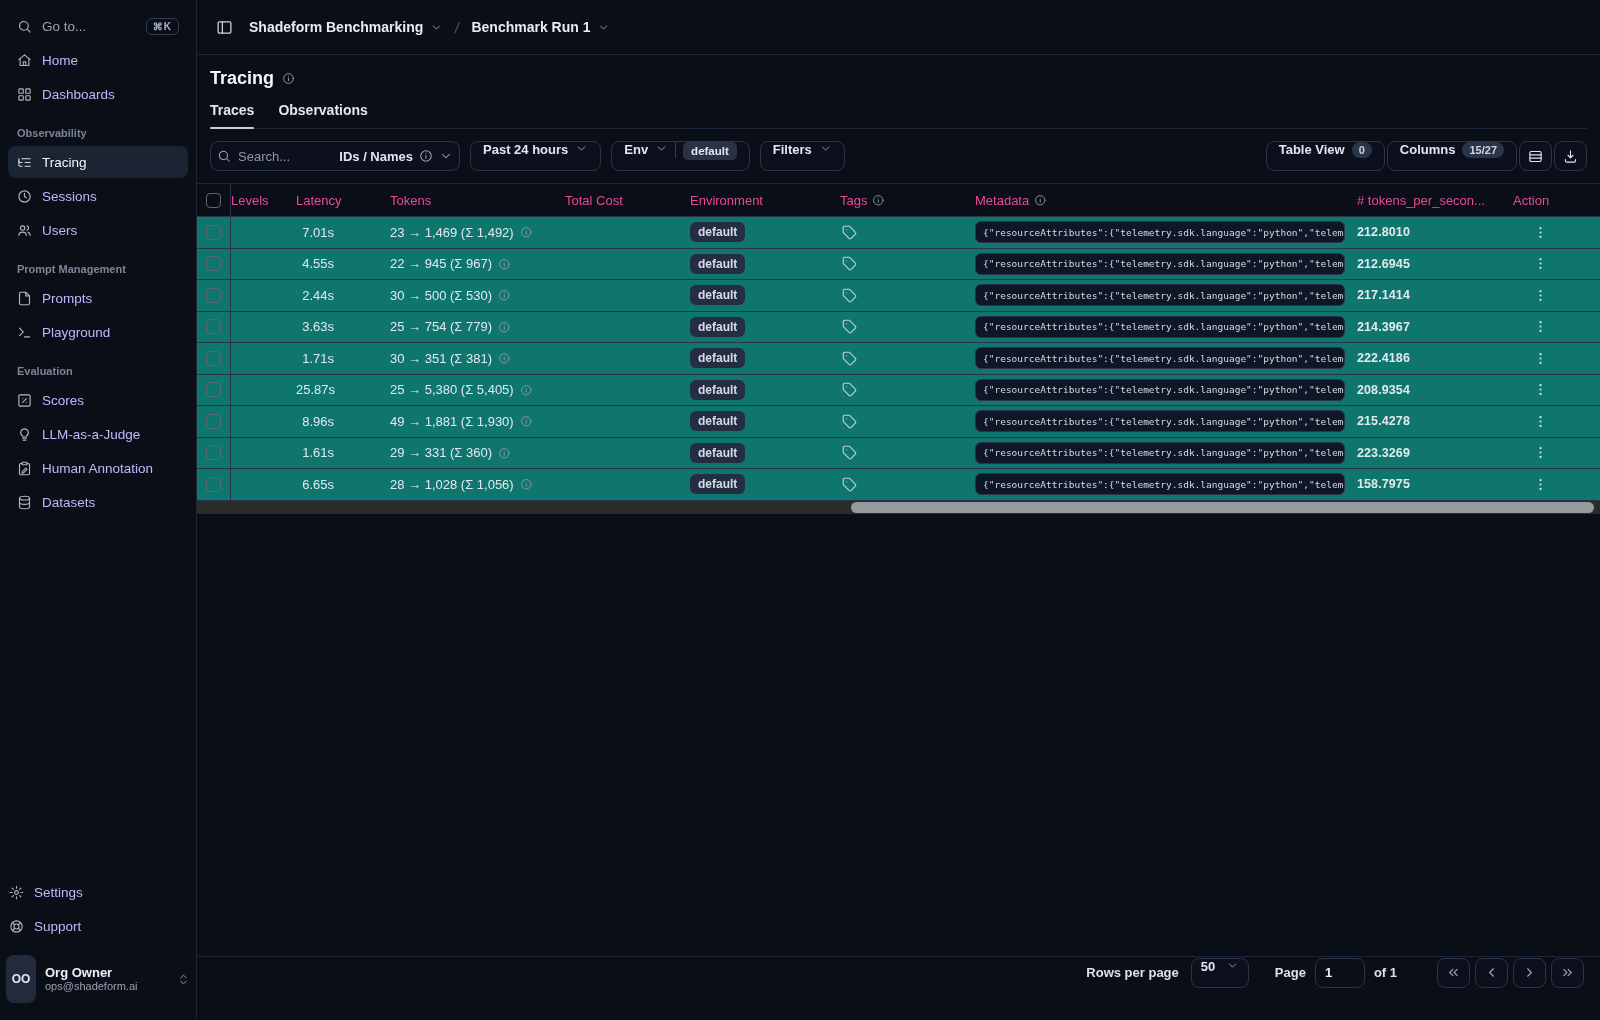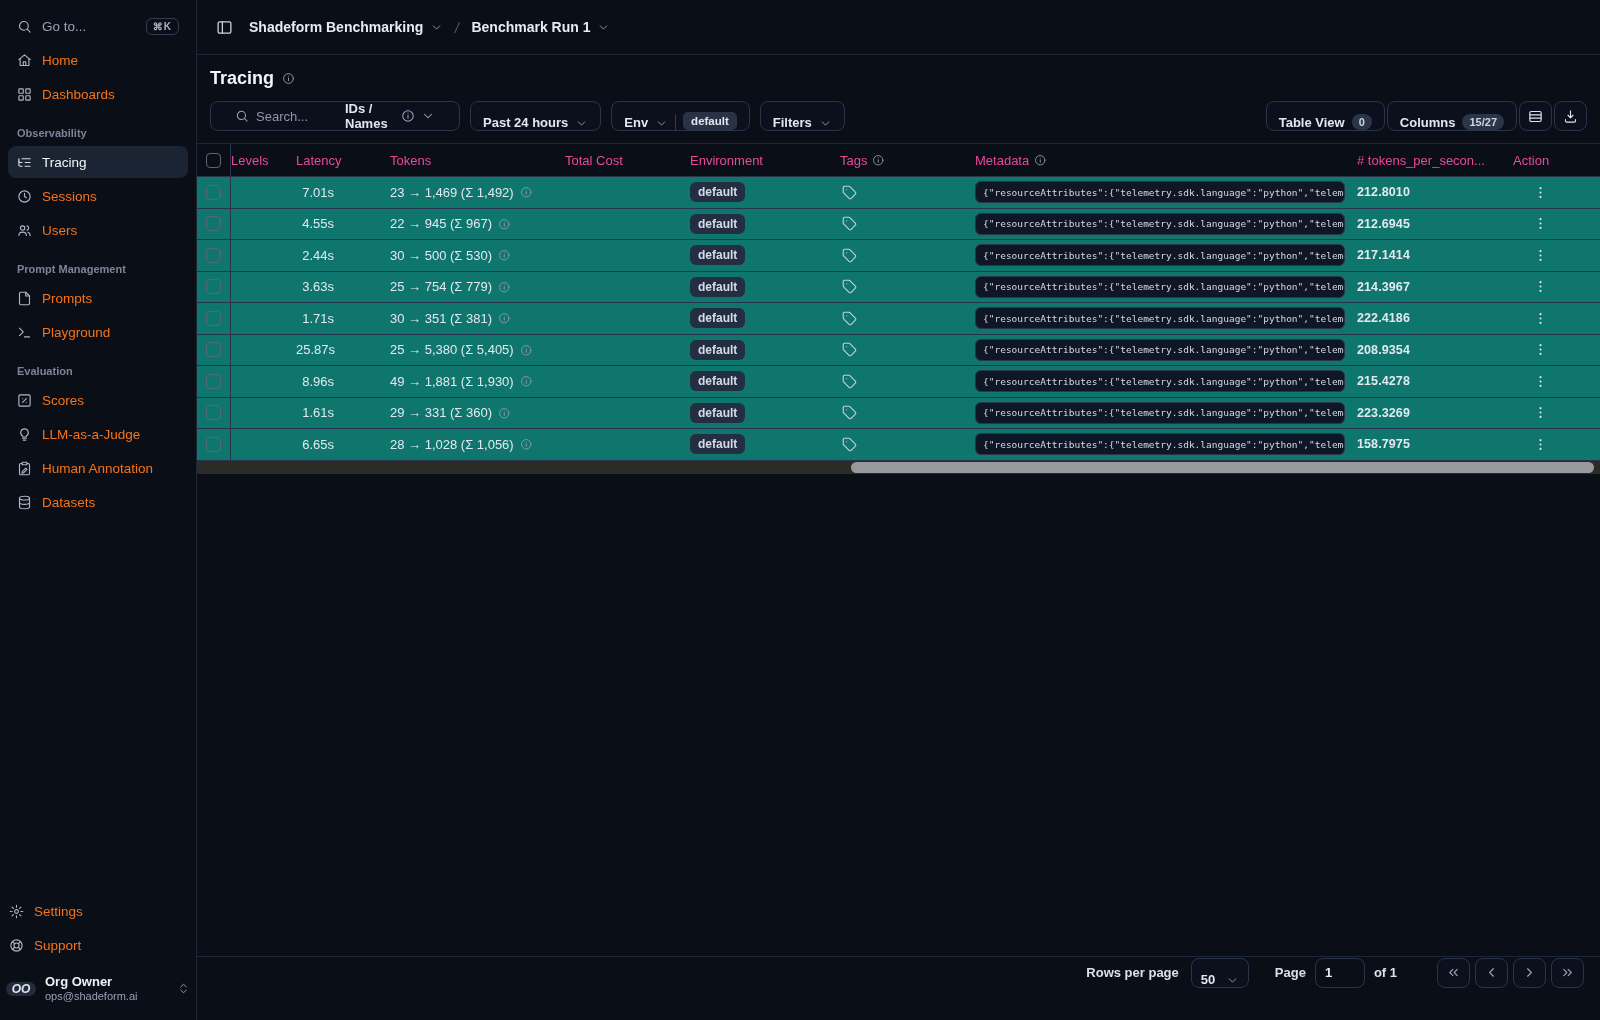--- a/index.html
+++ b/index.html
@@ -15,31 +15,31 @@
   .app { display:flex; width:100%; height:100%; }
 
   
   .sidebar { width:197px; min-width:197px; height:100%; border-right:1px solid #1d2636; display:flex; flex-direction:column; background:#0a0e17; }
   .brand { height:45px; border-bottom:1px solid #1d2636; display:flex; align-items:center; gap:8px; padding:0 15px; }
   .brand-logo { width:17px; height:17px; color:#aab2c2; }
   .brand-name { font-weight:700; font-size:14.5px; color:#f1f4f8; }
   .brand-ver { font-size:10.5px; color:#99a2b4; font-weight:600; }
 
   .nav { padding:10px 8px 0; flex:1; overflow:hidden; }
-  .nav-item { height:32px; display:flex; align-items:center; gap:10px; padding:0 9px; border-radius:8px; font-size:13.5px; font-weight:500; color:#f97316; margin-bottom:2px; cursor:pointer; }
+  .nav-item { height:32px; display:flex; align-items:center; gap:10px; padding:0 9px; border-radius:8px; font-size:13.5px; font-weight:500; color:#c4b5fd; margin-bottom:2px; cursor:pointer; }
   .nav-item .icon { width:15px; height:15px; color:#aeb6c6; flex:none; }
   .nav-item.active { background:#1b2433; color:#f4f6f9; }
   .nav-item.active .icon { color:#d6dce6; }
   .nav-item.muted { color:#9aa3b5; }
   .kbd { margin-left:auto; border:1px solid #333d52; border-radius:6px; font-size:10px; padding:2px 6px; color:#aab2c2; font-weight:600; letter-spacing:1px; }
   .nav-label { font-size:11px; color:#7c8598; font-weight:600; padding:15px 9px 7px; }
 
   .side-foot { padding:0 0 12px; }
   .user-card { display:flex; align-items:center; gap:9px; padding:5px 6px; border-radius:8px; margin-top:8px; cursor:pointer; }
-  .avatar { width:30px; height:14px; border-radius:8px; background:#222b3c; display:flex; align-items:center; justify-content:center; font-size:12px; font-weight:700; color:#e2e7ef; flex:none;font-style:italic; }
+  .avatar { width:30px; height:48px; border-radius:8px; background:#222b3c; display:flex; align-items:center; justify-content:center; font-size:12px; font-weight:700; color:#e2e7ef; flex:none; }
   .user-meta { line-height:1.2; min-width:0; }
   .user-name { font-size:13px; font-weight:700; color:#eef1f6; }
   .user-email { font-size:11px; color:#98a1b4; }
   .user-chev { margin-left:auto; width:13px; height:13px; color:#98a1b4; }
 
   
   .main { flex:1; display:flex; flex-direction:column; min-width:0; position:relative; }
   .topbar { height:55px; border-bottom:1px solid #1d2636; display:flex; align-items:center; gap:12px; padding:0 14px; flex:none; }
   .panel-btn { width:26px; height:26px; display:flex; align-items:center; justify-content:center; border-radius:6px; color:#cdd4e0; cursor:pointer; }
   .panel-btn .icon { width:17px; height:17px; }
@@ -49,27 +49,27 @@
 
   .page-head { padding:13px 13px 0; flex:none; }
   .title-row { display:flex; align-items:center; gap:8px; }
   .page-title { font-size:18px; font-weight:700; color:#f3f5f9; }
   .info-ic { width:13px; height:13px; color:#8e97ab; flex:none; }
   .tabs { display:flex; gap:24px; margin-top:13px; border-bottom:1px solid #1d2636; }
   .tab { font-size:14px; font-weight:700; padding-bottom:10px; color:#e3e8ef; position:relative; cursor:pointer; }
   .tab.active::after { content:""; position:absolute; left:0; right:0; bottom:-1px; height:2px; background:#c7cdd8; border-radius:2px; }
 
   .toolbar { display:flex; align-items:center; gap:10px; padding:12px 13px; flex:none; }
-  .searchbox { display:flex; align-items:center; height:30px; border:1px solid #2a3449; border-radius:8px; padding:0 24px; gap:7px; width:250px; background:#0b101c; }
+  .searchbox { display:flex; align-items:center; height:30px; border:1px solid #2a3449; border-radius:8px; padding:0 6px; gap:7px; width:250px; background:#0b101c; }
   .searchbox .icon { width:14px; height:14px; color:#9aa4b8; flex:none; }
   .searchbox input { background:transparent; border:none; outline:none; color:#e7ebf2; font-size:13px; width:82px; font-family:inherit; }
   .searchbox input::placeholder { color:#8e97ab; }
   .search-mode { display:flex; align-items:center; gap:6px; font-size:13px; font-weight:600; color:#e2e7ef; margin-left:auto; cursor:pointer; }
   .chev-ic { width:13px; height:13px; color:#8e97ab; flex:none; }
-  .btn { display:flex; align-items:flex-end; gap:7px; height:30px; border:1px solid #2a3449; border-radius:8px; padding:0 12px; font-size:13px; font-weight:600; color:#e2e7ef; background:#0b101c; cursor:pointer; white-space:nowrap; }
+  .btn { display:flex; align-items:flex-start; gap:7px; height:30px; border:1px solid #2a3449; border-radius:8px; padding:0 12px; font-size:13px; font-weight:600; color:#e2e7ef; background:#0b101c; cursor:pointer; white-space:nowrap; }
   .vdiv { width:1px; height:16px; background:#333d52; }
   .chip { background:#2a3345; border-radius:5px; padding:3px 8px; font-size:11.5px; font-weight:600; color:#e2e7ef; }
   .count-badge { background:#2b3548; border-radius:9px; padding:2px 7px; font-size:11px; font-weight:600; color:#cdd4e0; }
   .toolbar-right { margin-left:auto; display:flex; gap:2px; align-items:center;border-radius:14px; }
   .icon-btn { width:33px; height:30px; border:1px solid #2a3449; border-radius:8px; display:flex; align-items:center; justify-content:center; color:#dfe4ec; background:#0b101c; cursor:pointer; }
   .icon-btn .icon { width:15px; height:15px; }
 
   
   .grid-cols { display:grid; grid-template-columns:34px 65px 94px 175px 125px 150px 135px 382px 156px 1fr; align-items:center; }
   .thead { height:34px; border-top:1px solid #1d2636; border-bottom:1px solid #2a3449; color:#ec4899; font-size:13px; font-weight:500; flex:none; }
@@ -375,20 +375,24 @@
       </div>
     </header>
 
     <div class="page-head">
       <div class="title-row">
         <span class="page-title">Tracing</span>
         <svg class="icon info-ic">
             <use href="#i-info"></use>
           </svg>
       </div>
+      <div class="tabs">
+        <div class="tab active">Traces</div>
+        <div class="tab">Observations</div>
+      </div>
     </div>
 
     <div class="toolbar">
       <div class="searchbox">
         <svg class="icon">
             <use href="#i-search"></use>
           </svg>
         <input type="text" placeholder="Search..." style="">
         <div class="search-mode">
           <span>IDs / Names</span>

